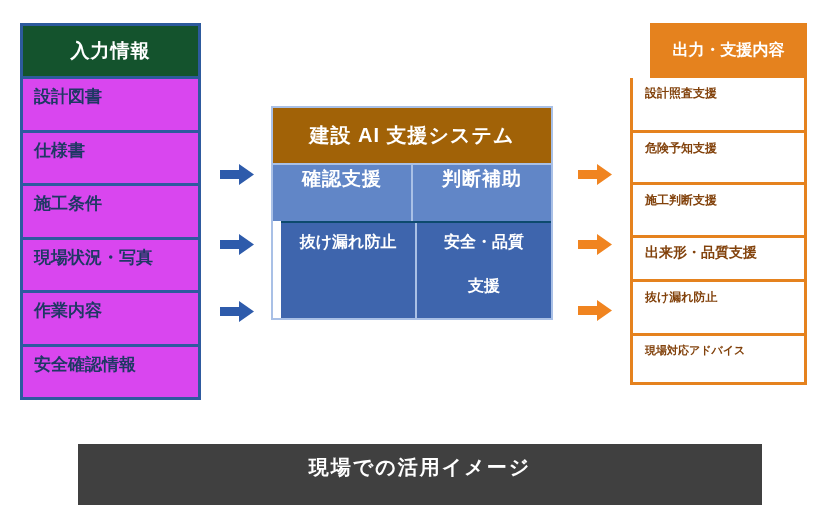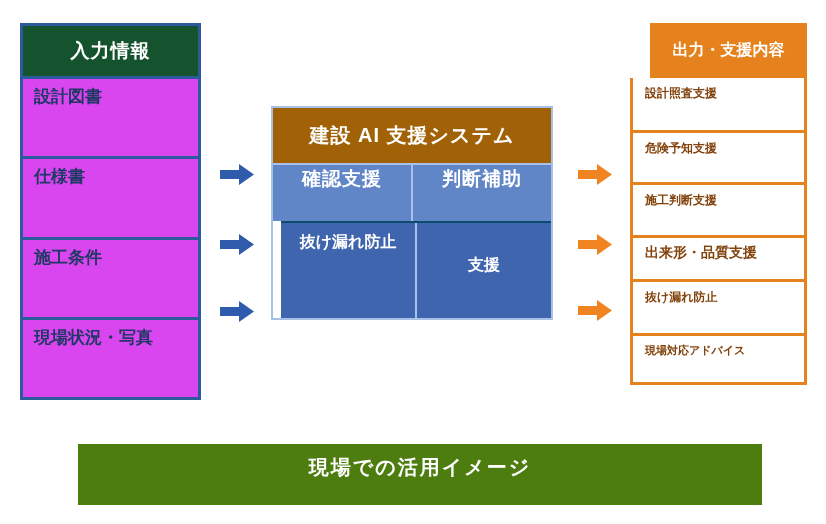--- a/index.html
+++ b/index.html
@@ -76,35 +76,37 @@
   .ab1 { left:220px; top:164px; }
   .ab2 { left:220px; top:234px; }
   .ab3 { left:220px; top:301px; }
   .ao1 { left:578px; top:164px; }
   .ao2 { left:578px; top:234px; }
   .ao3 { left:578px; top:300px; }
 
   
   .banner {
     position:absolute; left:78px; top:444px; width:684px; height:61px;
-    background:#4d7c0f; color:#ffffff; font-weight:bold; font-size:20px;
+    background:#404040; color:#ffffff; font-weight:bold; font-size:20px;
     text-align:center; padding-top:10px; letter-spacing:2px;
   }
 </style>
 </head>
 <body>
 
 <div class="stage">
 
   <div class="left-table">
     <div class="left-header">入力情報</div>
     <div class="left-cell">設計図書</div>
     <div class="left-cell">仕様書</div>
     <div class="left-cell">施工条件</div>
     <div class="left-cell">現場状況・写真</div>
+    <div class="left-cell">作業内容</div>
+    <div class="left-cell">安全確認情報</div>
   </div>
 
   <div class="arrow arrow-blue ab1">
     <svg viewBox="0 0 34 21">
         <path d="M0,6 L19,6 L19,0 L34,10.5 L19,21 L19,15 L0,15 Z"></path>
       </svg>
   </div>
   <div class="arrow arrow-blue ab2">
     <svg viewBox="0 0 34 21">
         <path d="M0,6 L19,6 L19,0 L34,10.5 L19,21 L19,15 L0,15 Z"></path>
@@ -118,20 +120,21 @@
 
   <div class="center-table">
     <div class="center-header">建設 AI 支援システム</div>
     <div class="center-sub">
       <div class="cell">確認支援</div>
       <div class="cell">判断補助</div>
     </div>
     <div class="center-body">
       <div class="cell">抜け漏れ防止</div>
       <div class="cell">
+        <div>安全・品質</div>
         <div class="body-line2">支援</div>
       </div>
     </div>
   </div>
 
   <div class="arrow arrow-orange ao1">
     <svg viewBox="0 0 34 21">
         <path d="M0,6 L19,6 L19,0 L34,10.5 L19,21 L19,15 L0,15 Z"></path>
       </svg>
   </div>

